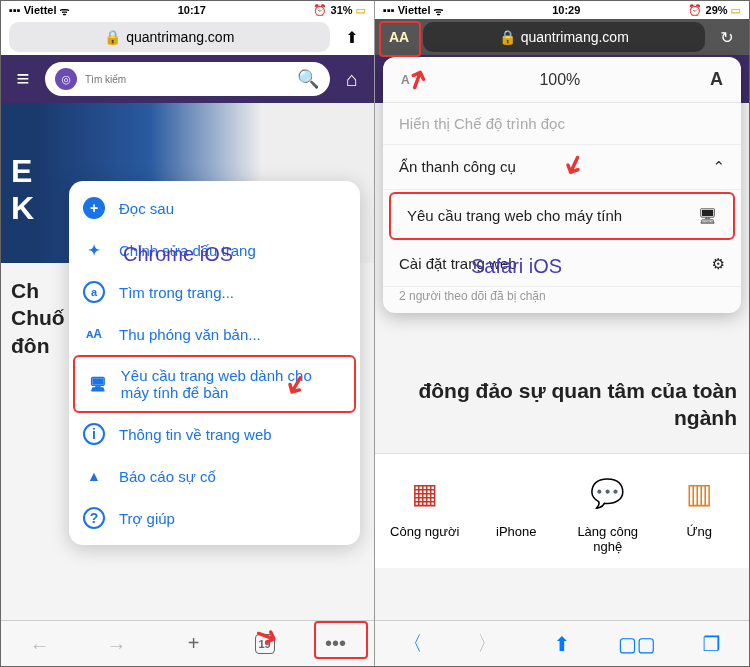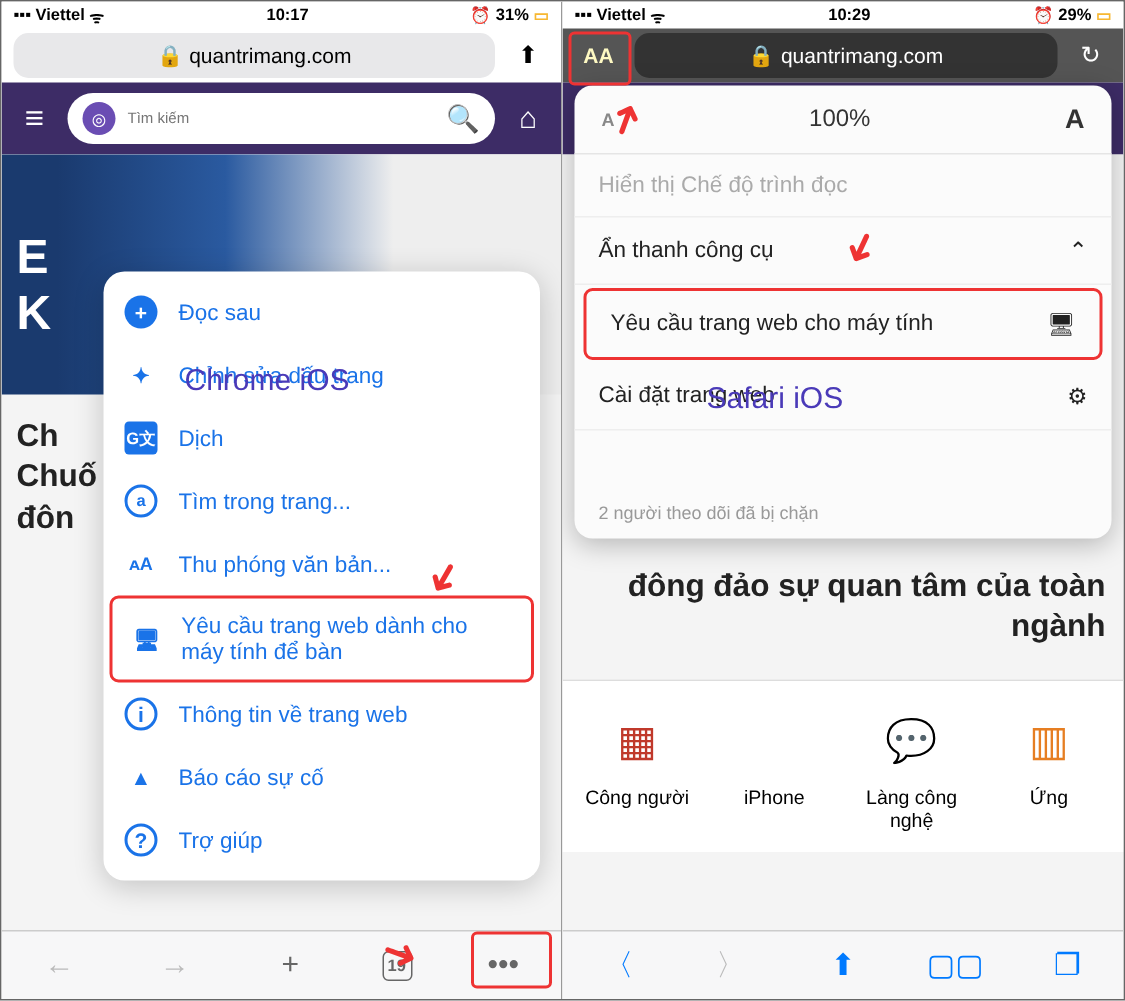--- a/index.html
+++ b/index.html
@@ -35,21 +35,21 @@
 .cm-item .ic { width: 22px; height: 22px; display: flex; align-items: center; justify-content: center; font-size: 14px; font-weight: 700; }
 .cm-item.hl { border: 2px solid #e33; border-radius: 6px; margin: 0 4px; }
 
 .safari-popup { position: absolute; left: 8px; right: 8px; top: 56px; background: #fbfbfb; border-radius: 12px; box-shadow: 0 4px 18px rgba(0,0,0,0.25); }
 .sp-top { display: flex; justify-content: space-between; align-items: center; padding: 12px 18px; border-bottom: 1px solid #e5e5e5; }
 .sp-top .zoom { font-size: 16px; color: #333; }
 .sp-top .aa { font-size: 14px; font-weight: 700; color: #888; }
 .sp-reader { padding: 12px 16px; color: #aaa; font-size: 15px; border-bottom: 1px solid #eee; }
 .sp-item { display: flex; justify-content: space-between; padding: 13px 16px; border-bottom: 1px solid #eee; font-size: 15px; color: #222; }
 .sp-item.hl { border: 2px solid #e33; border-radius: 6px; margin: 2px 6px; }
-.sp-sub { padding: 2px 16px 10px; color: #999; font-size: 12px; margin-top: 46px; }
+.sp-sub { padding: 2px 16px 10px; color: #999; font-size: 12px; }
 
 .category-grid { position: absolute; left: 0; right: 0; top: 452px; background: #fff; display: flex; justify-content: space-around; padding: 14px 4px; border-top: 1px solid #ddd; }
 .cat { width: 80px; text-align: center; font-size: 13px; }
 .cat .cic { width: 50px; height: 50px; margin: 0 auto 6px; border-radius: 10px; display: flex; align-items: center; justify-content: center; font-size: 28px; }
 
 .bottom-bar { position: absolute; bottom: 0; left: 0; right: 0; height: 46px; background: #f7f7f8; border-top: 1px solid #ccc; display: flex; justify-content: space-around; align-items: center; }
 .bb-ic { width: 32px; height: 32px; display: flex; align-items: center; justify-content: center; font-size: 20px; color: #666; }
 .bb-ic.dim { color: #bbb; }
 
 .red-box { position: absolute; border: 2.5px solid #e33; border-radius: 4px; pointer-events: none; }
@@ -102,24 +102,20 @@
   <div class="chrome-menu">
     <div class="cm-item">
         <span class="ic" style="background:#1a73e8;color:#fff;border-radius:50%">+</span>
         <span>Đọc sau</span>
       </div>
     <div class="cm-item">
         <span class="ic">✦</span>
         <span>Chỉnh sửa dấu trang</span>
       </div>
     <div class="cm-item">
-        <span class="ic" style="background:#1a73e8;color:#fff;border-radius:3px;font-size:11px">G文</span>
-        <span>Dịch</span>
-      </div>
-    <div class="cm-item">
         <span class="ic" style="border:2px solid #1a73e8;border-radius:50%;font-size:11px">a</span>
         <span>Tìm trong trang...</span>
       </div>
     <div class="cm-item">
         <span class="ic" style="font-size:12px">ᴀA</span>
         <span>Thu phóng văn bản...</span>
       </div>
     <div class="cm-item hl">
         <span class="ic">🖥</span>
         <span>Yêu cầu trang web dành cho máy tính để bàn</span>

